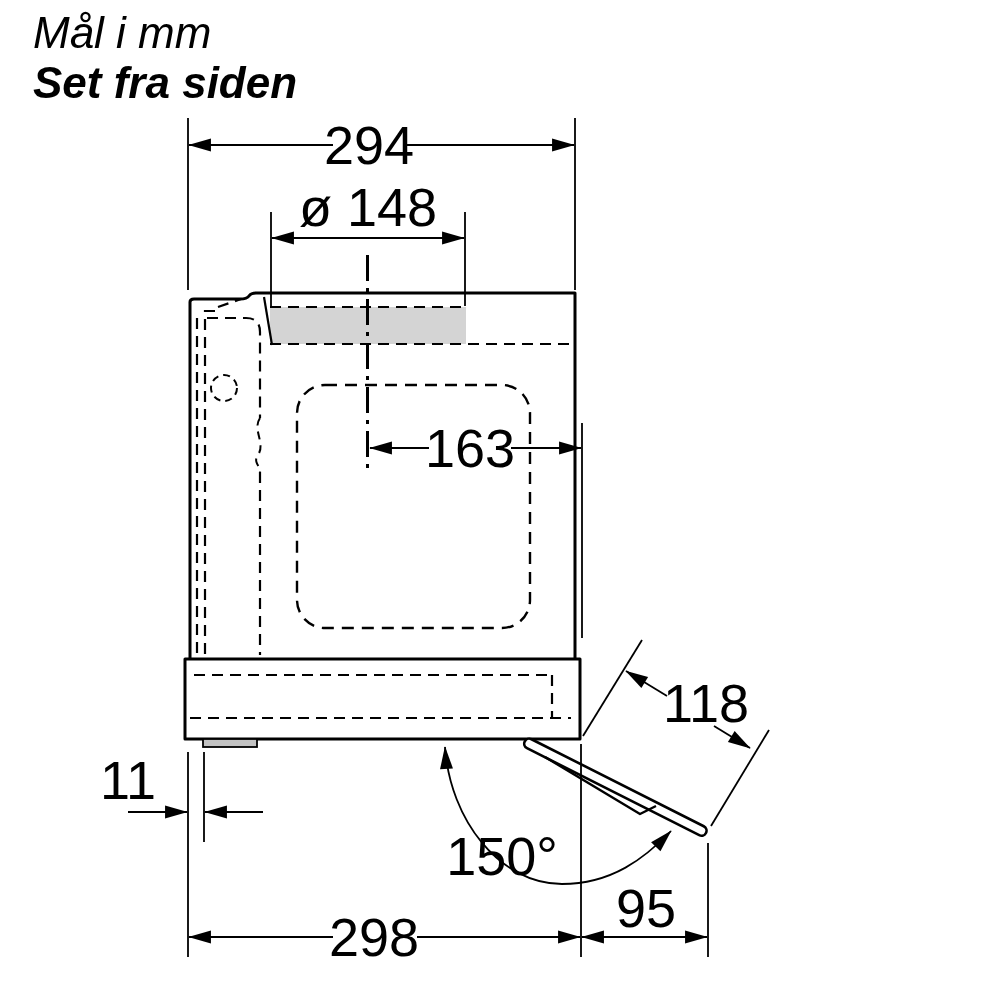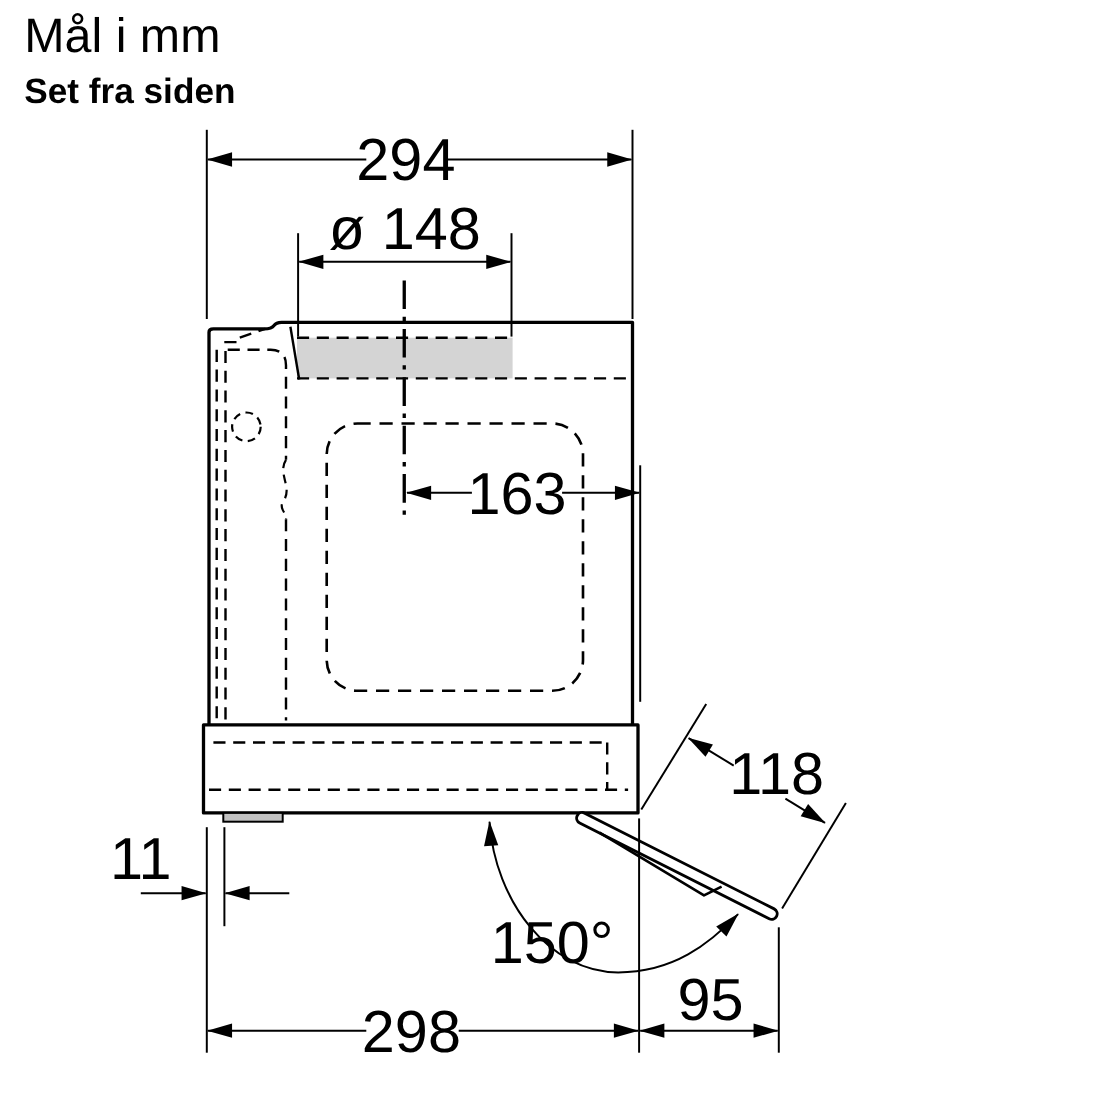--- a/index.html
+++ b/index.html
@@ -1,22 +1,22 @@
 <!DOCTYPE html>
 <html><head>
 <meta charset="utf-8">
 <style>
   html,body{margin:0;padding:0;background:#ffffff;}
   .stage{
     position:relative;width:1000px;height:1000px;background:#ffffff;overflow:hidden;
     font-family:"Liberation Sans",sans-serif;color:#000;
   }
-  .titles{position:absolute;left:22px;top:8px;}
+  .titles{position:absolute;left:33px;top:8px;font-style:italic;}
   .t1{font-size:44px;font-weight:400;line-height:50px;letter-spacing:0px;}
-  .t2{font-size:32px;font-weight:700;line-height:50px;letter-spacing:0px;}
+  .t2{font-size:44px;font-weight:700;line-height:50px;letter-spacing:0px;}
   svg text{
     font-family:"Liberation Sans",sans-serif;
     font-size:54px;fill:#000;
   }
 </style>
 </head>
 <body>
 
 <div class="stage">
 

